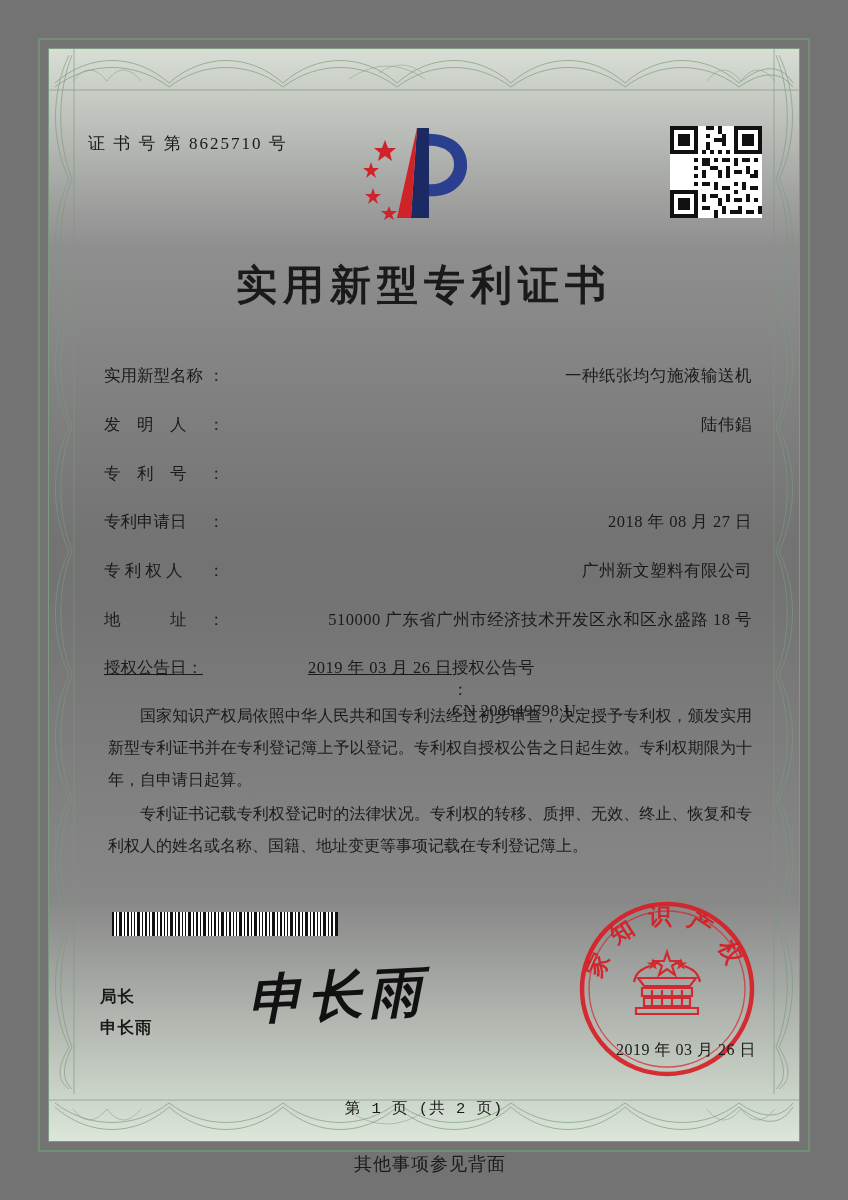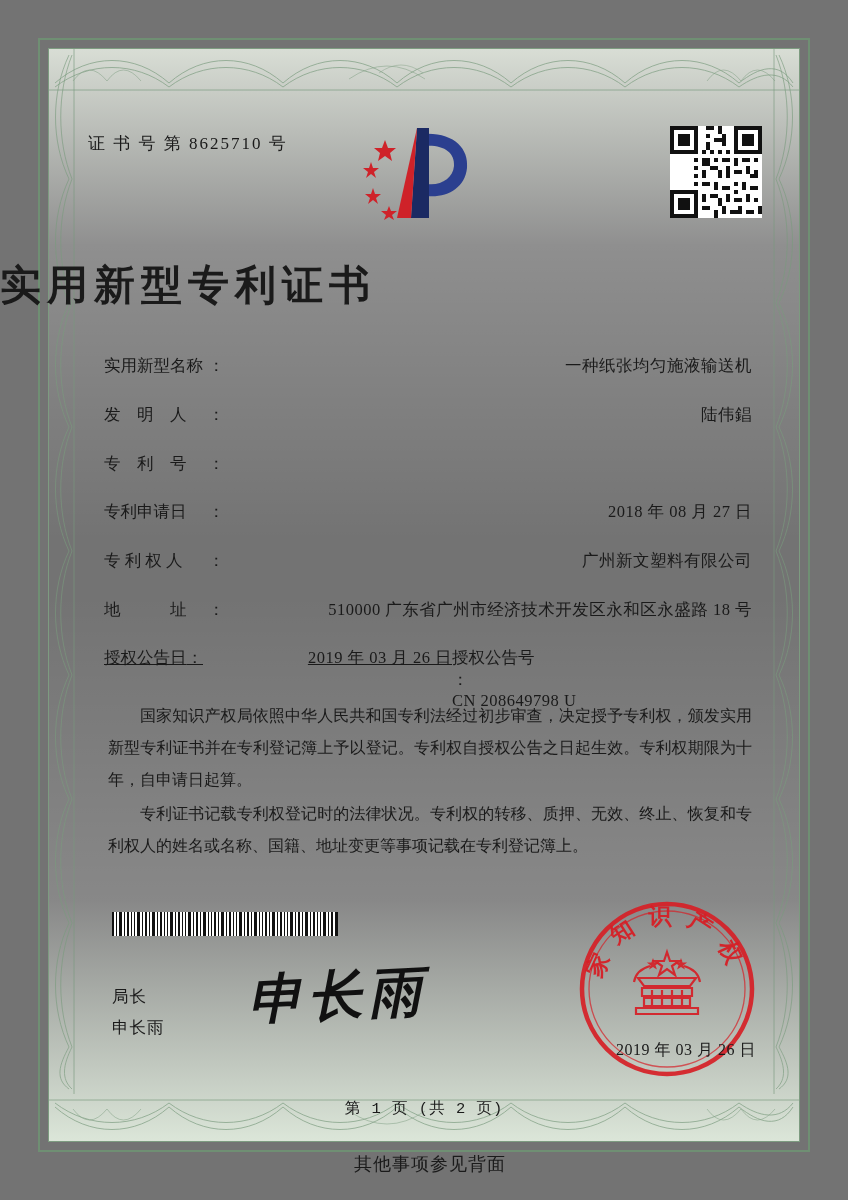--- a/index.html
+++ b/index.html
@@ -90,33 +90,33 @@
     top: 126px;
     width: 92px;
     height: 92px;
   }
 
   .title {
     position: absolute;
     left: 0;
     right: 0;
     top: 258px;
-    text-align: left;
+    text-align: center;
     font-size: 41px;
     font-weight: bold;
     letter-spacing: 6px;
     font-family: "Liberation Serif", serif;
   }
 
   
   .fields {
     position: absolute;
     left: 104px;
     right: 96px;
-    top: 354px;
+    top: 364px;
   }
   .field-row {
     display: flex;
     align-items: baseline;
     font-size: 16.5px;
     margin-bottom: 24px;
     line-height: 1.5;
   }
   .field-label {
     width: 104px;
@@ -184,25 +184,26 @@
     position: absolute;
     left: 112px;
     top: 912px;
     width: 226px;
     height: 24px;
   }
 
   
   .sig-labels {
     position: absolute;
-    left: 112px;
+    left: 100px;
     top: 982px;
     font-size: 16.5px;
     line-height: 1.85;
     letter-spacing: 1px;
+    font-weight: bold;
   }
   .sig-script {
     position: absolute;
     left: 248px;
     top: 960px;
     font-size: 54px;
     font-family: "Liberation Serif", serif;
     font-style: italic;
     font-weight: bold;
     letter-spacing: 6px;

